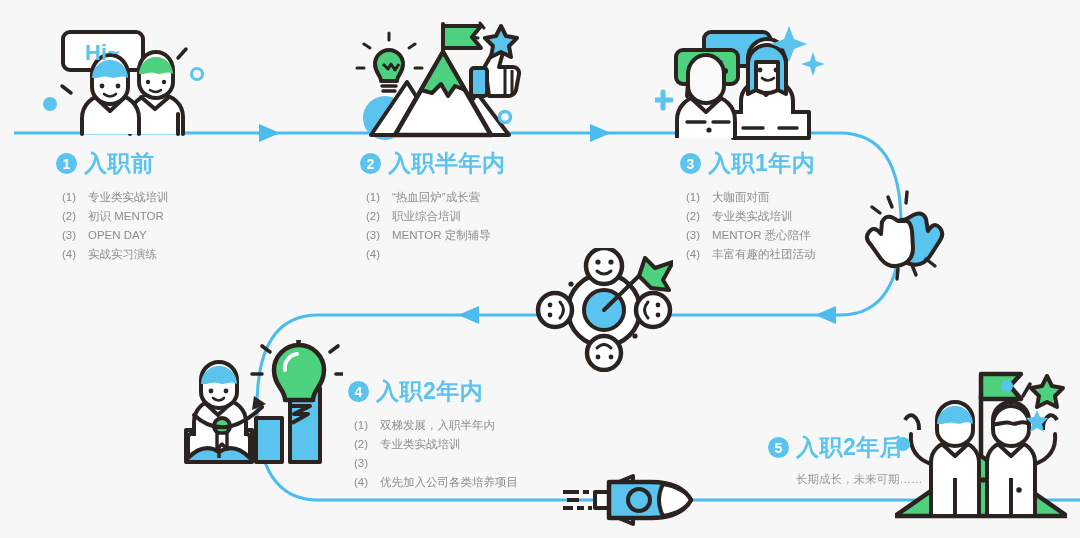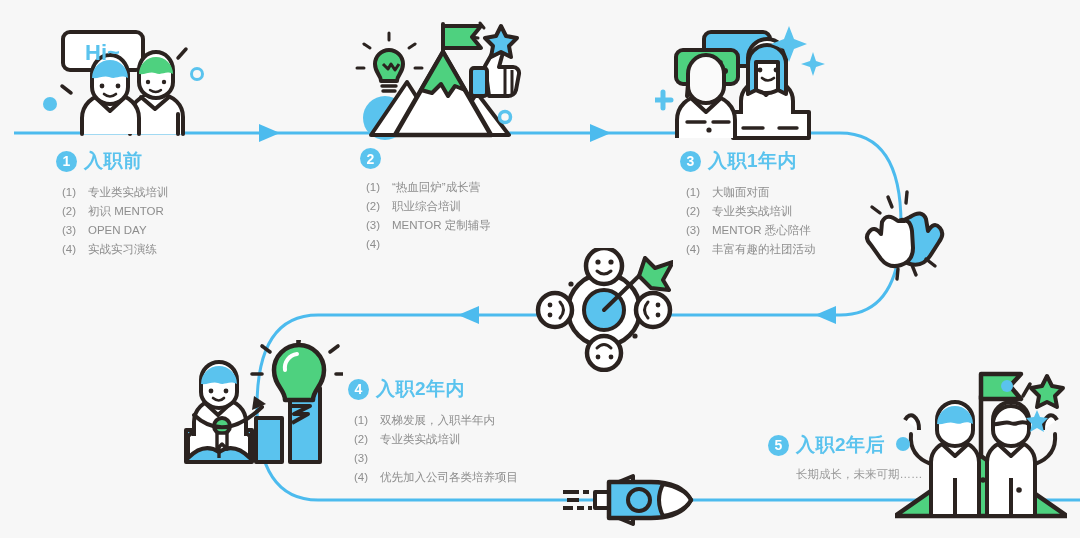--- a/index.html
+++ b/index.html
@@ -16,21 +16,21 @@
   .stage{position:absolute;}
   .stage-head{display:flex;align-items:center;gap:7px;}
   .num{
     width:21px;height:21px;border-radius:50%;
     background:#5ac3ee;color:#ffffff;
     font-size:14px;font-weight:bold;
     display:flex;align-items:center;justify-content:center;
     line-height:1;
   }
   .stage-title{
-    color:#5ac3ee;font-size:19px;font-weight:bold;letter-spacing:.5px;
+    color:#5ac3ee;font-size:23px;font-weight:bold;letter-spacing:.5px;
   }
   .bullets{margin:9px 0 0 6px;}
   .bullet{
     display:flex;color:#8d8d8d;font-size:11.5px;line-height:19px;
     white-space:nowrap;
   }
   .bullet .idx{width:26px;flex:none;}
   .subtitle{
     margin:9px 15px 0 28px;color:#9a9a9a;font-size:11.5px;white-space:nowrap;
   }
@@ -342,20 +342,21 @@
       <div class="bullet">
         <span class="idx">(4)</span>
         <span>实战实习演练</span>
       </div>
     </div>
   </div>
 
   <div class="stage" style="left:360px;top:148px;">
     <div class="stage-head">
       <div class="num">2</div>
+      <div class="stage-title">入职半年内</div>
     </div>
     <div class="bullets">
       <div class="bullet">
         <span class="idx">(1)</span>
         <span>“热血回炉”成长营</span>
       </div>
       <div class="bullet">
         <span class="idx">(2)</span>
         <span>职业综合培训</span>
       </div>

